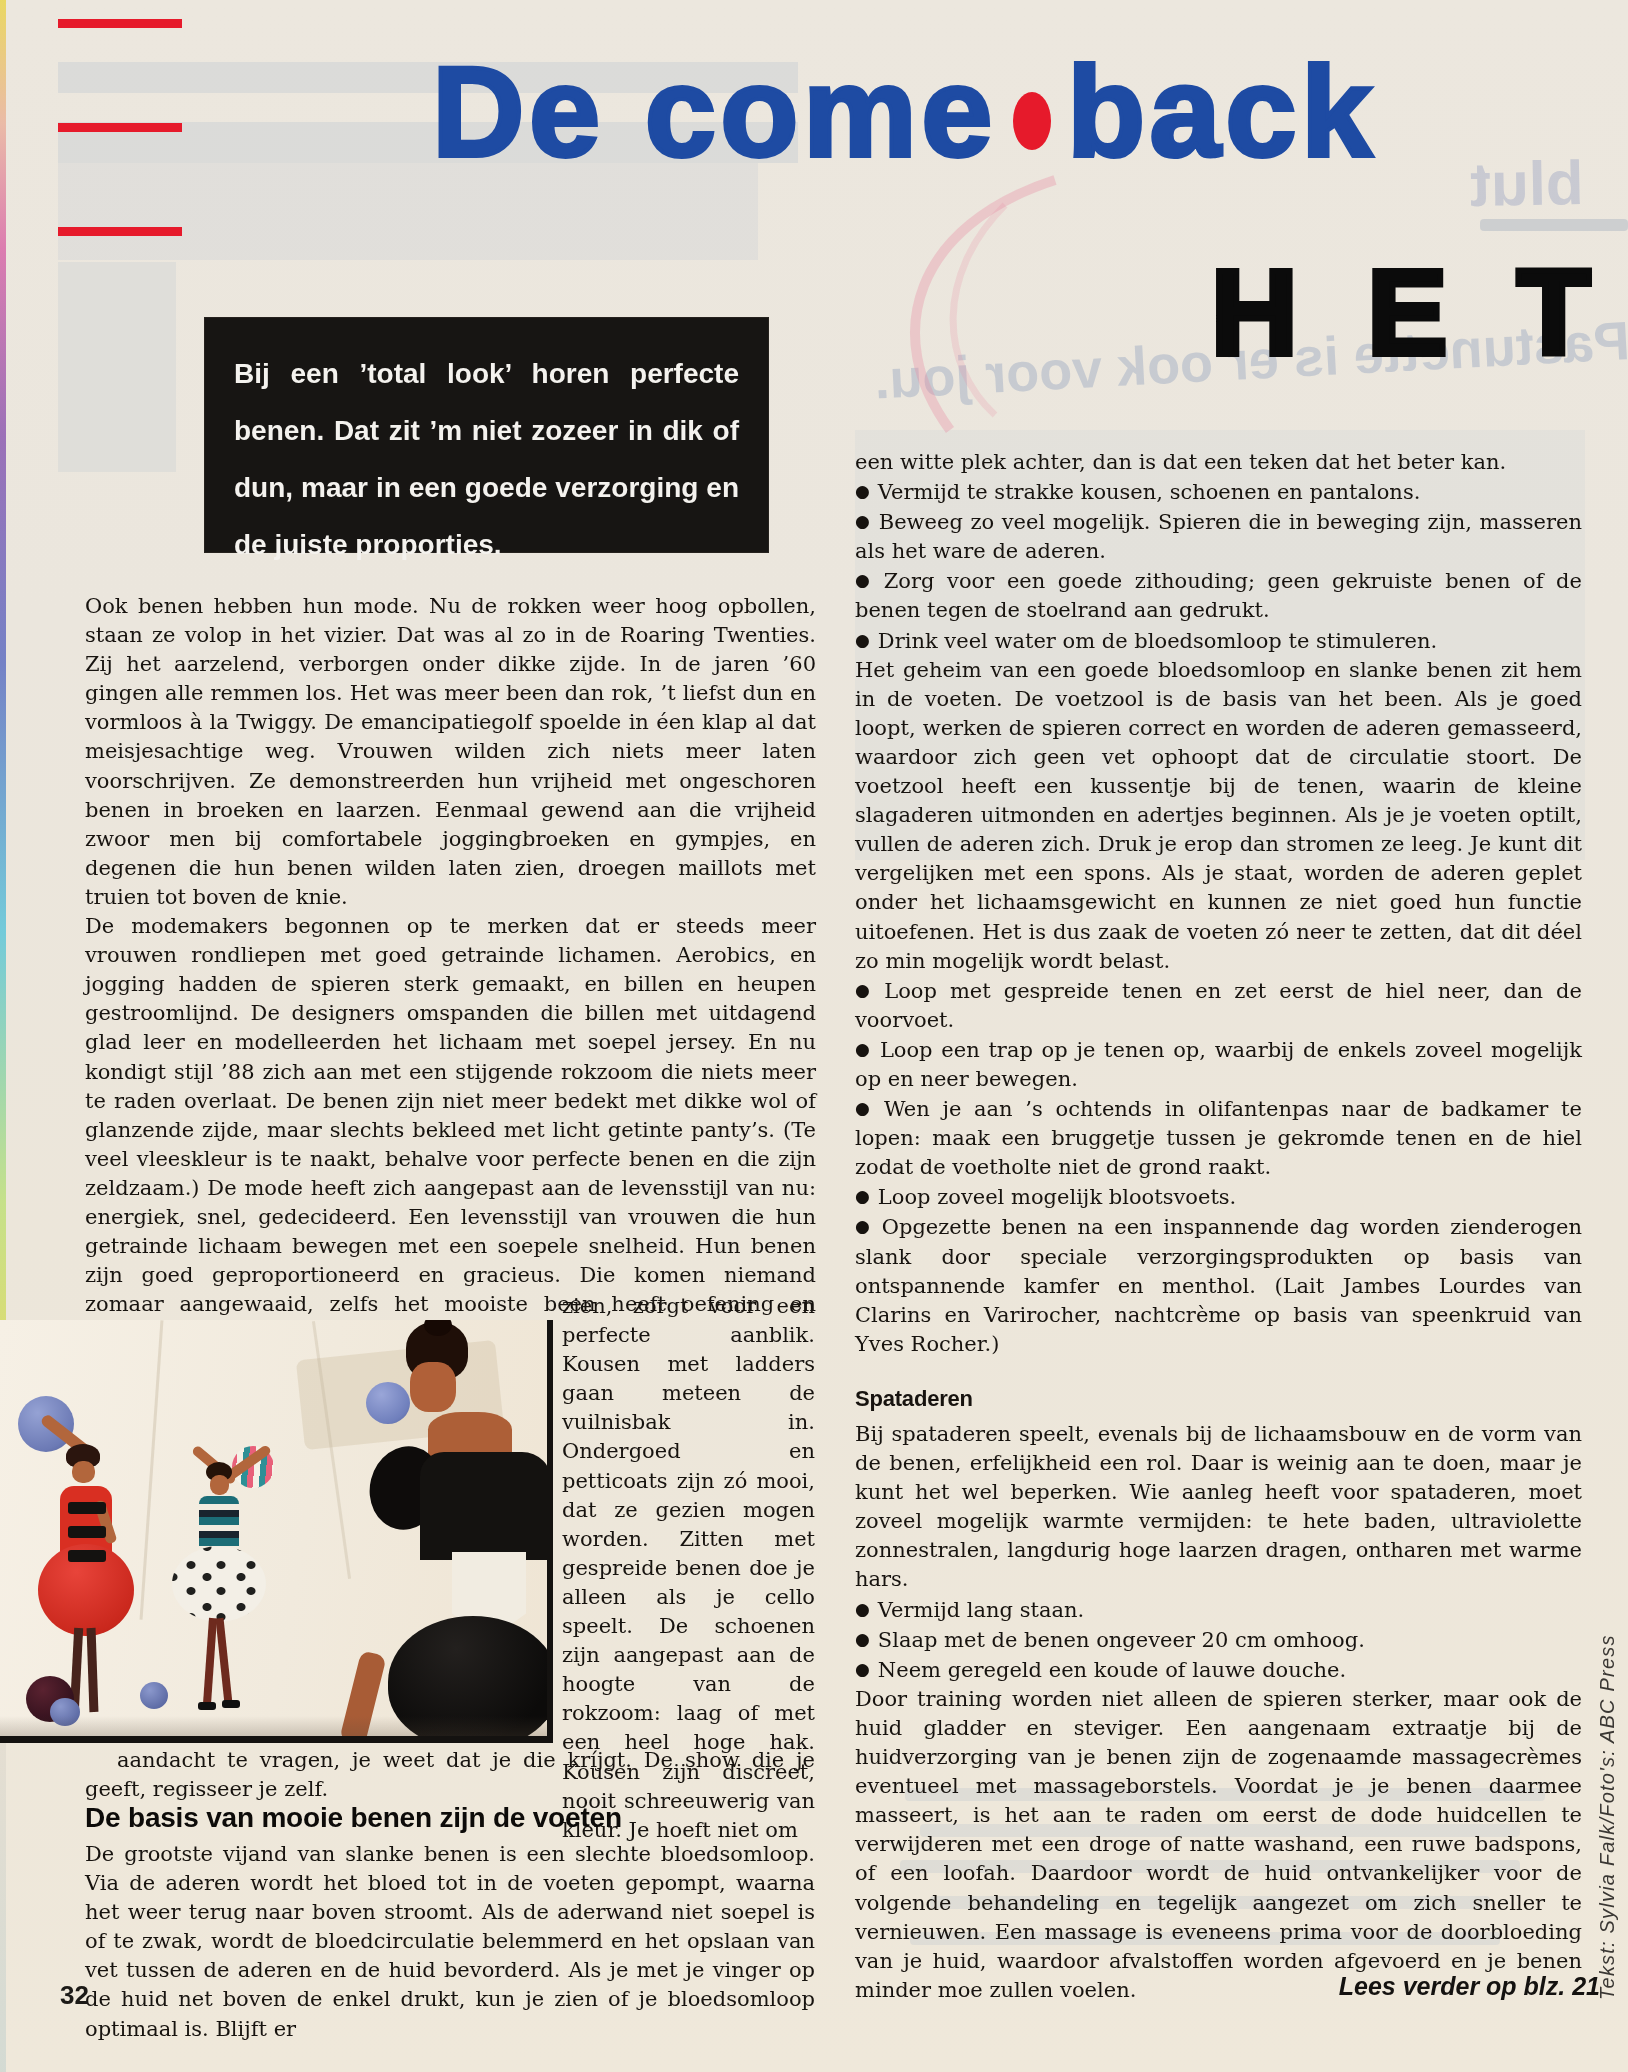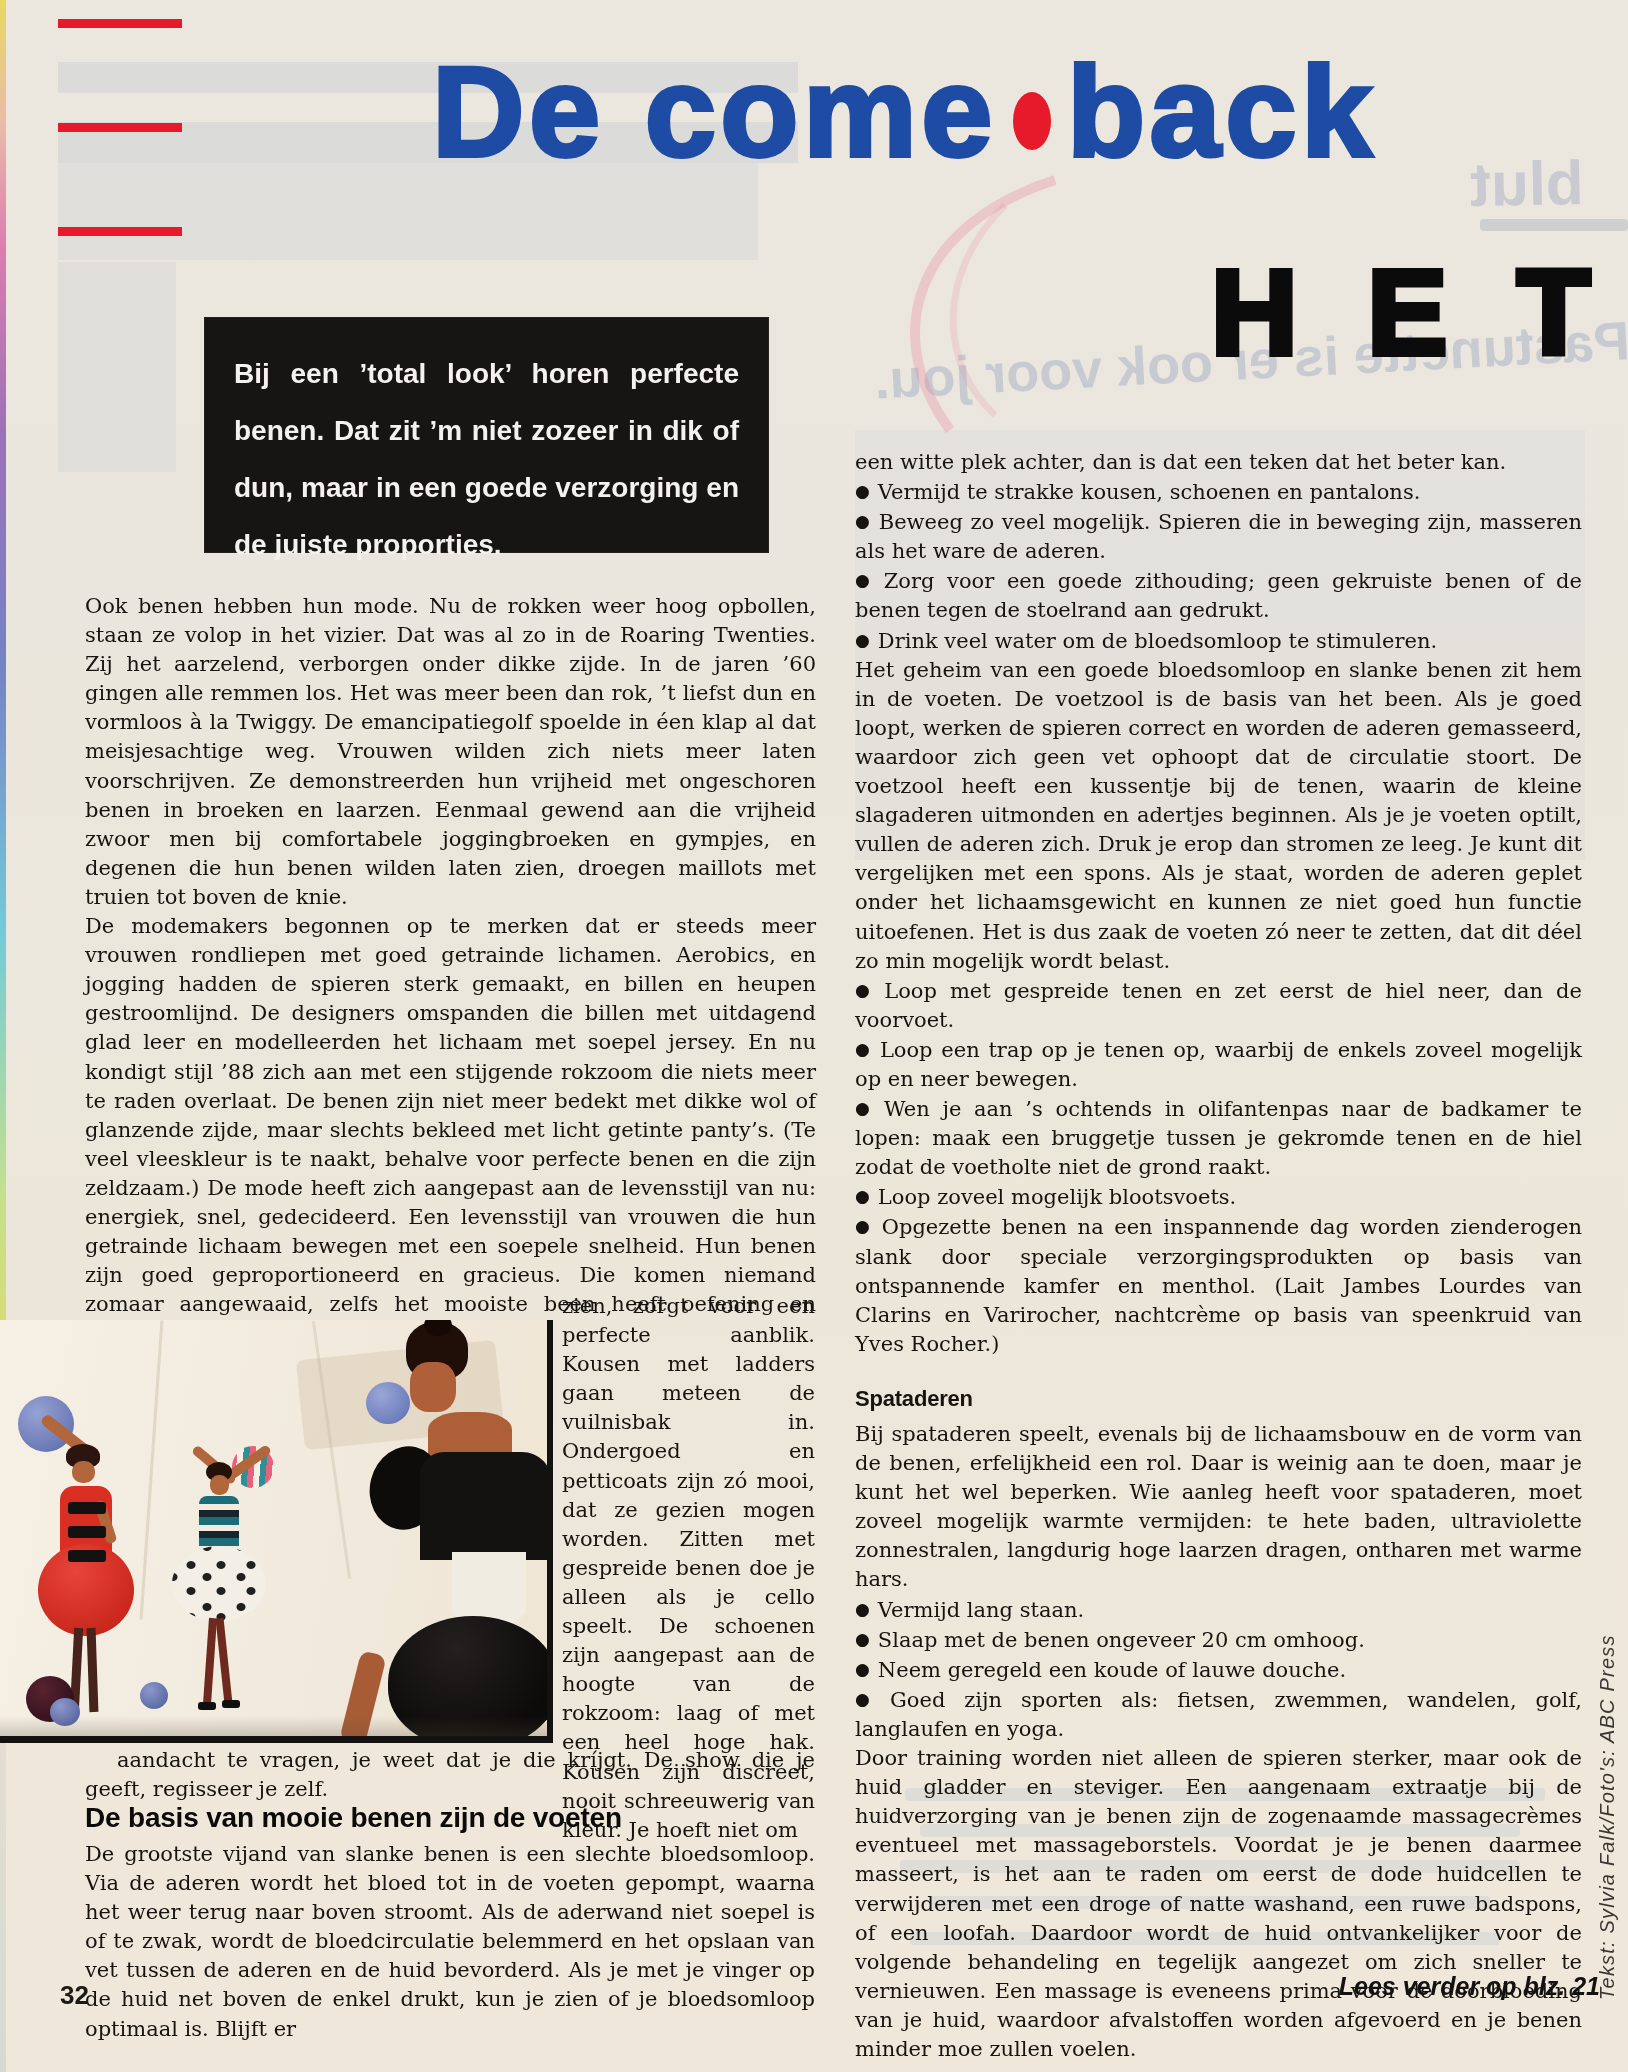--- a/index.html
+++ b/index.html
@@ -111,21 +111,20 @@
       <p class="blk-b"><span class="dotchar">●</span><span>Loop met gespreide tenen en zet eerst de hiel neer, dan de voorvoet.</span></p>
       <p class="blk-b"><span class="dotchar">●</span><span>Loop een trap op je tenen op, waarbij de enkels zoveel mogelijk op en neer bewegen.</span></p>
       <p class="blk-b"><span class="dotchar">●</span><span>Wen je aan ’s ochtends in olifantenpas naar de badkamer te lopen: maak een bruggetje tussen je gekromde tenen en de hiel zodat de voetholte niet de grond raakt.</span></p>
       <p class="blk-b"><span class="dotchar">●</span><span>Loop zoveel mogelijk blootsvoets.</span></p>
       <p class="blk-b"><span class="dotchar">●</span><span>Opgezette benen na een inspannende dag worden zienderogen slank door speciale verzorgingsprodukten op basis van ontspannende kamfer en menthol. (Lait Jambes Lourdes van Clarins en Varirocher, nachtcrème op basis van speenkruid van Yves Rocher.)</span></p>
       <p class="blk-h">Spataderen</p>
       <p class="blk-p">Bij spataderen speelt, evenals bij de lichaamsbouw en de vorm van de benen, erfelijkheid een rol. Daar is weinig aan te doen, maar je kunt het wel beperken. Wie aanleg heeft voor spataderen, moet zoveel mogelijk warmte vermijden: te hete baden, ultraviolette zonnestralen, langdurig hoge laarzen dragen, ontharen met warme hars.</p>
       <p class="blk-b"><span class="dotchar">●</span><span>Vermijd lang staan.</span></p>
       <p class="blk-b"><span class="dotchar">●</span><span>Slaap met de benen ongeveer 20 cm omhoog.</span></p>
       <p class="blk-b"><span class="dotchar">●</span><span>Neem geregeld een koude of lauwe douche.</span></p>
-      <p class="blk-b"><span class="dotchar">●</span><span>Goed zijn sporten als: fietsen, zwemmen, wandelen, golf, langlaufen en yoga.</span></p>
       <p class="blk-p">Door training worden niet alleen de spieren sterker, maar ook de huid gladder en steviger. Een aangenaam extraatje bij de huidverzorging van je benen zijn de zogenaamde massagecrèmes eventueel met massageborstels. Voordat je je benen daarmee masseert, is het aan te raden om eerst de dode huidcellen te verwijderen met een droge of natte washand, een ruwe badspons, of een loofah. Daardoor wordt de huid ontvankelijker voor de volgende behandeling en tegelijk aangezet om zich sneller te vernieuwen. Een massage is eveneens prima voor de doorbloeding van je huid, waardoor afvalstoffen worden afgevoerd en je benen minder moe zullen voelen.</p>
     </div>
 
   <div class="abs continue" style="left:1240px;top:1972px;width:360px;text-align:right;">Lees verder op blz. 21</div>
 
   <div class="abs credit" style="left:1596px;top:1270px;height:730px;">Tekst: Sylvia Falk/Foto's: ABC Press</div>
 
   <div class="abs photo">
 
     <div class="shape" style="left:150px;top:0;width:3px;height:300px;background:rgba(190,175,150,.35);transform:rotate(4deg);"></div>

